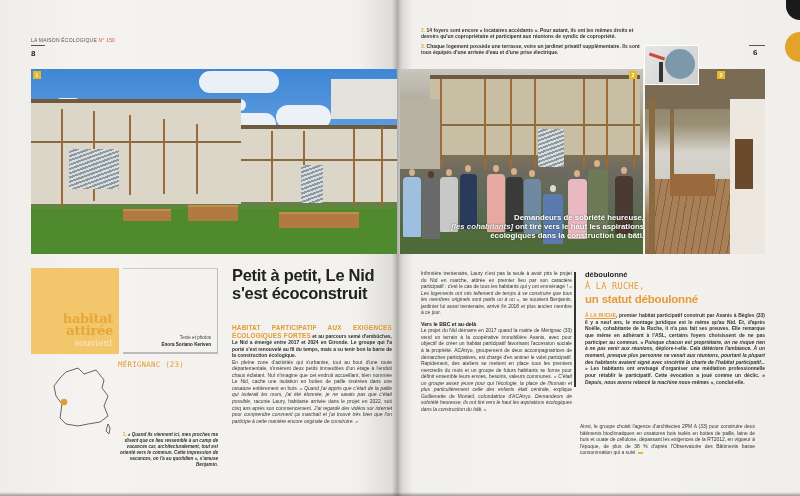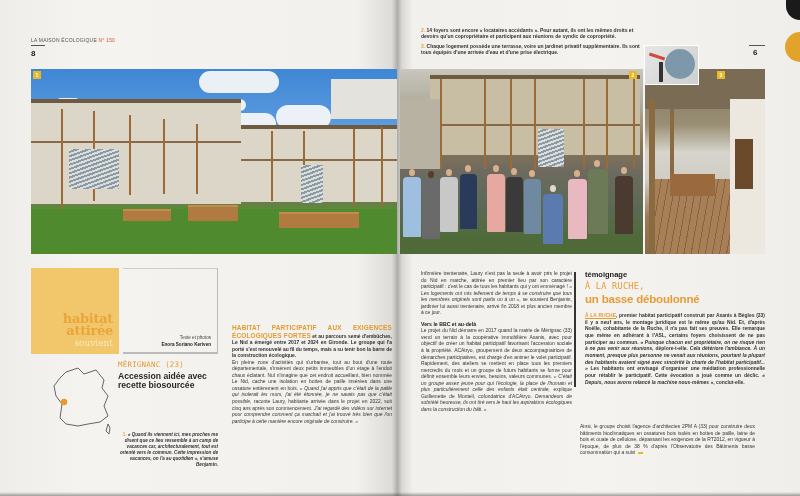--- a/index.html
+++ b/index.html
@@ -201,58 +201,62 @@
     <div style="position:absolute;left:25px;top:105px;width:45px;height:22px;background:#9a6a3e;"></div>
     <div class="badge" style="left:72px;top:2px;">3</div>
   </div>
 
   <div class="inset">
     <div class="inset-disc"></div>
     <div class="inset-tap"></div>
     <div class="inset-arrow"></div>
   </div>
 
+  <div class="quote-overlay">
+    <span>Demandeurs de sobriété heureuse,</span><br>
+    <em>[les cohabitants]</em><span> ont tiré vers le haut les aspirations écologiques dans la construction du bâti.</span>
+  </div>
 
   <div class="rubric">
     <div class="rubric-l1">habitat</div>
     <div class="rubric-l2">attirée</div>
     <div class="rubric-l3">souvient</div>
   </div>
   <div class="credits-box">
     <div class="credits-l1">Texte et photos</div>
     <div class="credits-l2">Enora Soriano Keriven</div>
   </div>
 
   <svg class="map" viewBox="0 0 60 70">
     <path d="M14 6 L26 2 L32 8 L44 4 L52 14 L50 22 L56 30 L52 40 L56 50 L48 56 L36 58 L26 60 L14 58 L8 52 L10 38 L4 30 L2 20 L8 12 Z" fill="none" stroke="#555" stroke-width="0.9"></path>
     <path d="M56 58 L58 62 L57 68 L54 65 Z" fill="none" stroke="#555" stroke-width="0.9"></path>
     <circle cx="12" cy="36" r="3.3" fill="#e69b34"></circle>
   </svg>
   <div class="loc-label">MÉRIGNANC (23)</div>
-  <div class="loc-title">Accession aidée avec recette biosourcée</div>
 
   <div class="photo-note">
     <span class="num">1.</span> <span>« Quand ils viennent ici, mes proches me disent que ce lieu ressemble à un camp de vacances car, architecturalement, tout est orienté vers le commun. Cette impression de vacances, on l'a au quotidien », s'amuse Benjamin.</span>
   </div>
 
+  <div class="headline">Petit à petit, Le Nid s'est écoconstruit</div>
   <div class="body-col col-a">
     <p class="chapo"><span class="chapo-lead">HABITAT PARTICIPATIF AUX EXIGENCES ÉCOLOGIQUES FORTES</span><span> et au parcours semé d'embûches, Le Nid a émergé entre 2017 et 2024 en Gironde. Le groupe qui l'a porté s'est renouvelé au fil du temps, mais a su tenir bon la barre de la construction écologique.</span></p>
     <p><span>En pleine zone d'activités qui s'urbanise, tout au bout d'une route départementale, s'insèrent deux petits immeubles d'un étage à l'enduit chaux éclatant. Nul n'imagine que cet endroit accueillant, bien nommée Le Nid, cache une isolation en bottes de paille insérées dans une ossature entièrement en bois. </span><em>« Quand j'ai appris que c'était de la paille qui isolerait les murs, j'ai été étonnée, je ne savais pas que c'était possible,</em><span> raconte Laury, habitante arrivée dans le projet en 2022, soit cinq ans après son commencement. </span><em>J'ai regardé des vidéos sur internet pour comprendre comment ça marchait et j'ai trouvé très bien que l'on participe à cette manière encore originale de construire. »</em></p>
   </div>
 
   <div class="body-col col-b">
     <p><span>Infirmière trentenaire, Laury n'est pas la seule à avoir pris le projet du Nid en marche, attirée en premier lieu par son caractère participatif : c'est le cas de tous les habitants qui y ont emménagé ! </span><em>« Les logements ont mis tellement de temps à se construire que tous les membres originels sont partis un à un »</em><span>, se souvient Benjamin, jardinier lui aussi trentenaire, arrivé fin 2018 et plus ancien membre à ce jour.</span></p>
     <h4>Vers le BBC et au-delà</h4>
     <p><span>Le projet du Nid démarre en 2017 quand la mairie de Mérignac (33) vend un terrain à la coopérative immobilière Axanis, avec pour objectif de créer un habitat participatif favorisant l'accession sociale à la propriété. ACAtryo, groupement de deux accompagnatrices de démarches participatives, est chargé d'en animer le volet participatif. Rapidement, des ateliers se mettent en place tous les premiers mercredis du mois et un groupe de futurs habitants se forme pour définir ensemble leurs envies, besoins, valeurs communes. </span><em>« C'était un groupe assez jeune pour qui l'écologie, la place de l'humain et plus particulièrement celle des enfants était centrale,</em><span> explique Guillemette de Monteil, cofondatrice d'ACAtryo. </span><em>Demandeurs de sobriété heureuse, ils ont tiré vers le haut les aspirations écologiques dans la construction du bâti. »</em></p>
   </div>
 
   <div class="temo-bar"></div>
-  <div class="temo-kicker">témoignage</div>
+  <div class="temo-kicker">déboulonné</div>
   <div class="temo-title1">À LA RUCHE,</div>
-  <div class="temo-title2">un basse déboulonné</div>
+  <div class="temo-title2">un statut déboulonné</div>
   <div class="temo-body">
     <span class="lead">À LA RUCHE</span><span>, premier habitat participatif construit par Axanis à Bègles (33) il y a neuf ans, le montage juridique est le même qu'au Nid. Et, d'après Noëlle, cohabitante de la Ruche, il n'a pas fait ses preuves. Elle remarque que même en adhérant à l'ASL, certains foyers choisissent de ne pas participer au commun. </span><em>« Puisque chacun est propriétaire, on ne risque rien à ne pas venir aux réunions,</em><span> déplore-t-elle. </span><em>Cela détériore l'ambiance. À un moment, presque plus personne ne venait aux réunions, pourtant la plupart des habitants avaient signé avec sincérité la charte de l'habitat participatif... »</em><span> Les habitants ont envisagé d'organiser une médiation professionnelle pour rétablir le participatif. Cette évocation a joué comme un déclic. </span><em>« Depuis, nous avons relancé la machine nous-mêmes »</em><span>, conclut-elle.</span>
   </div>
 
   <div class="body-col col-c">
     <p><span>Ainsi, le groupe choisit l'agence d'architectes 2PM A (33) pour construire deux bâtiments bioclimatiques en ossatures bois isolés en bottes de paille, laine de bois et ouate de cellulose, dépassant les exigences de la RT2012, en vigueur à l'époque, de plus de 38 % d'après l'Observatoire des Bâtiments basse consommation qui a suivi</span><span class="end-mark"></span></p>
   </div>
 
   <div class="corner-shadow"></div>
   <div class="bottom-shadow"></div>

